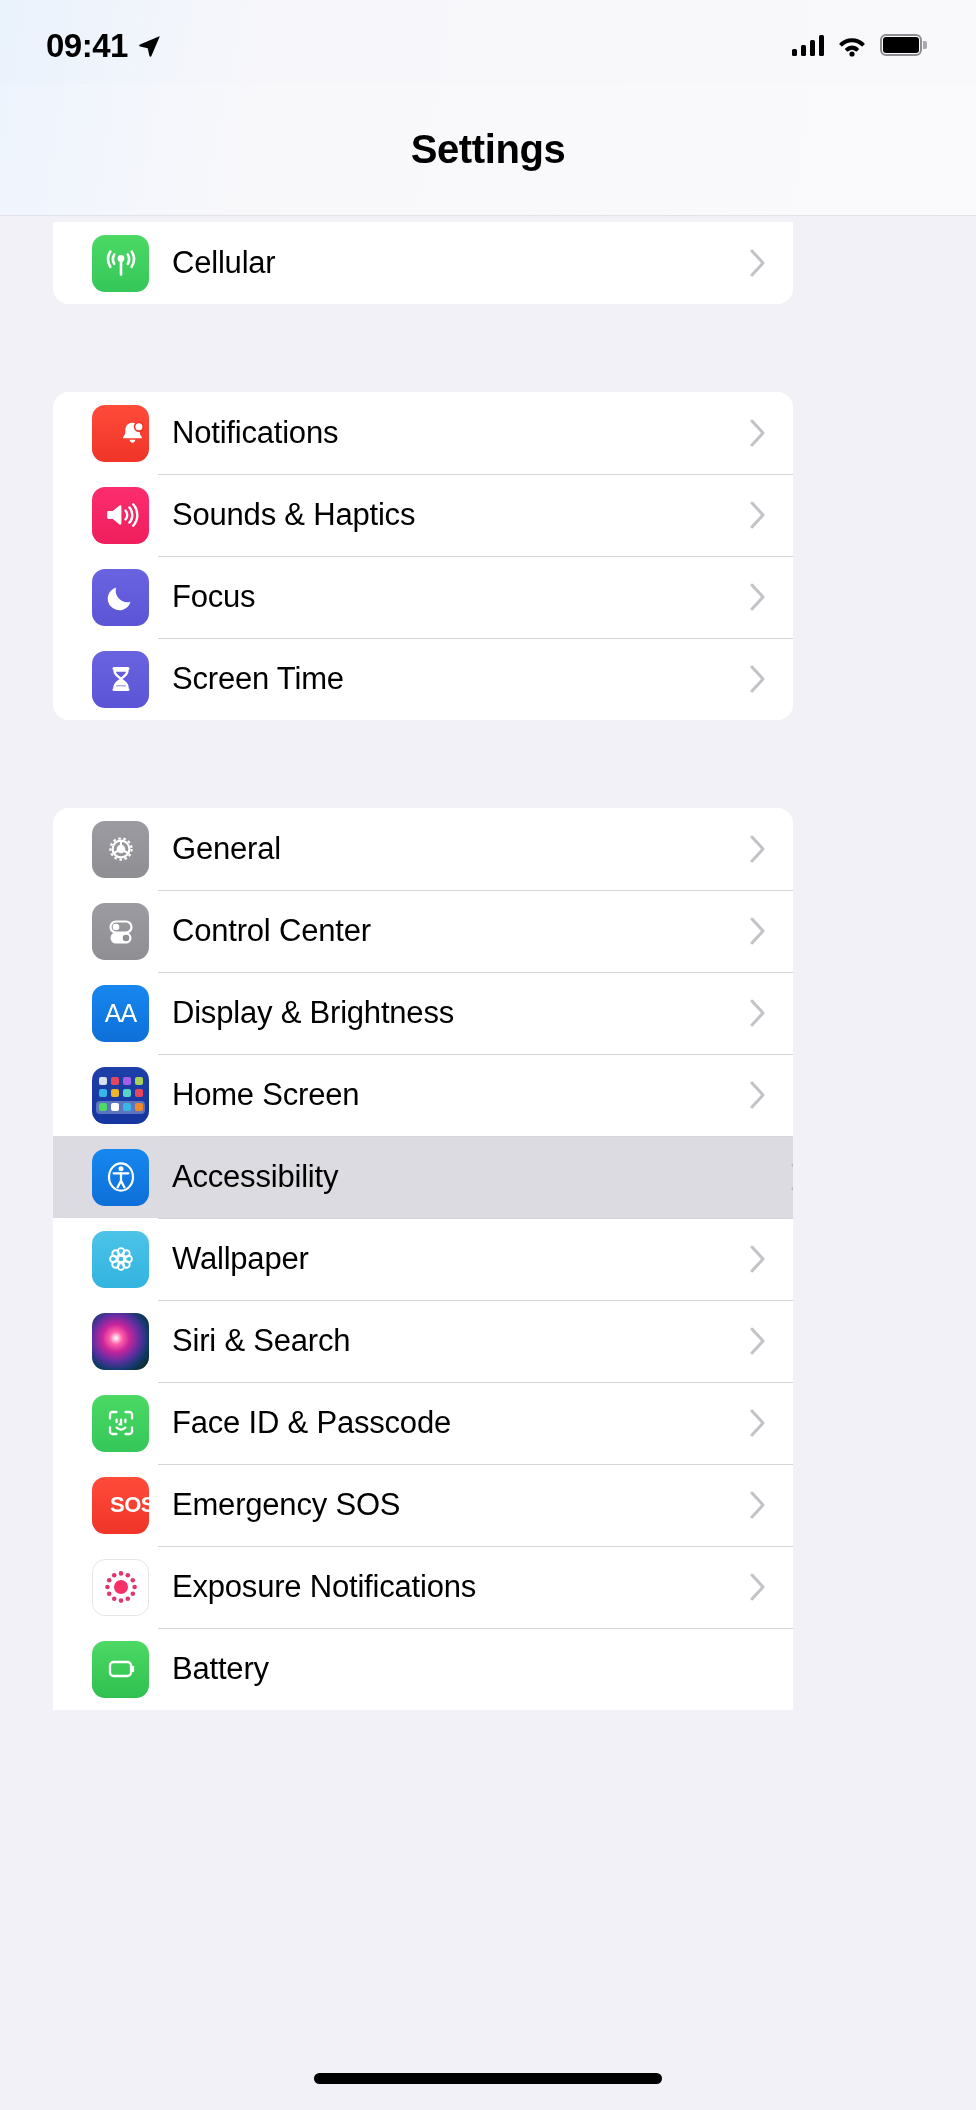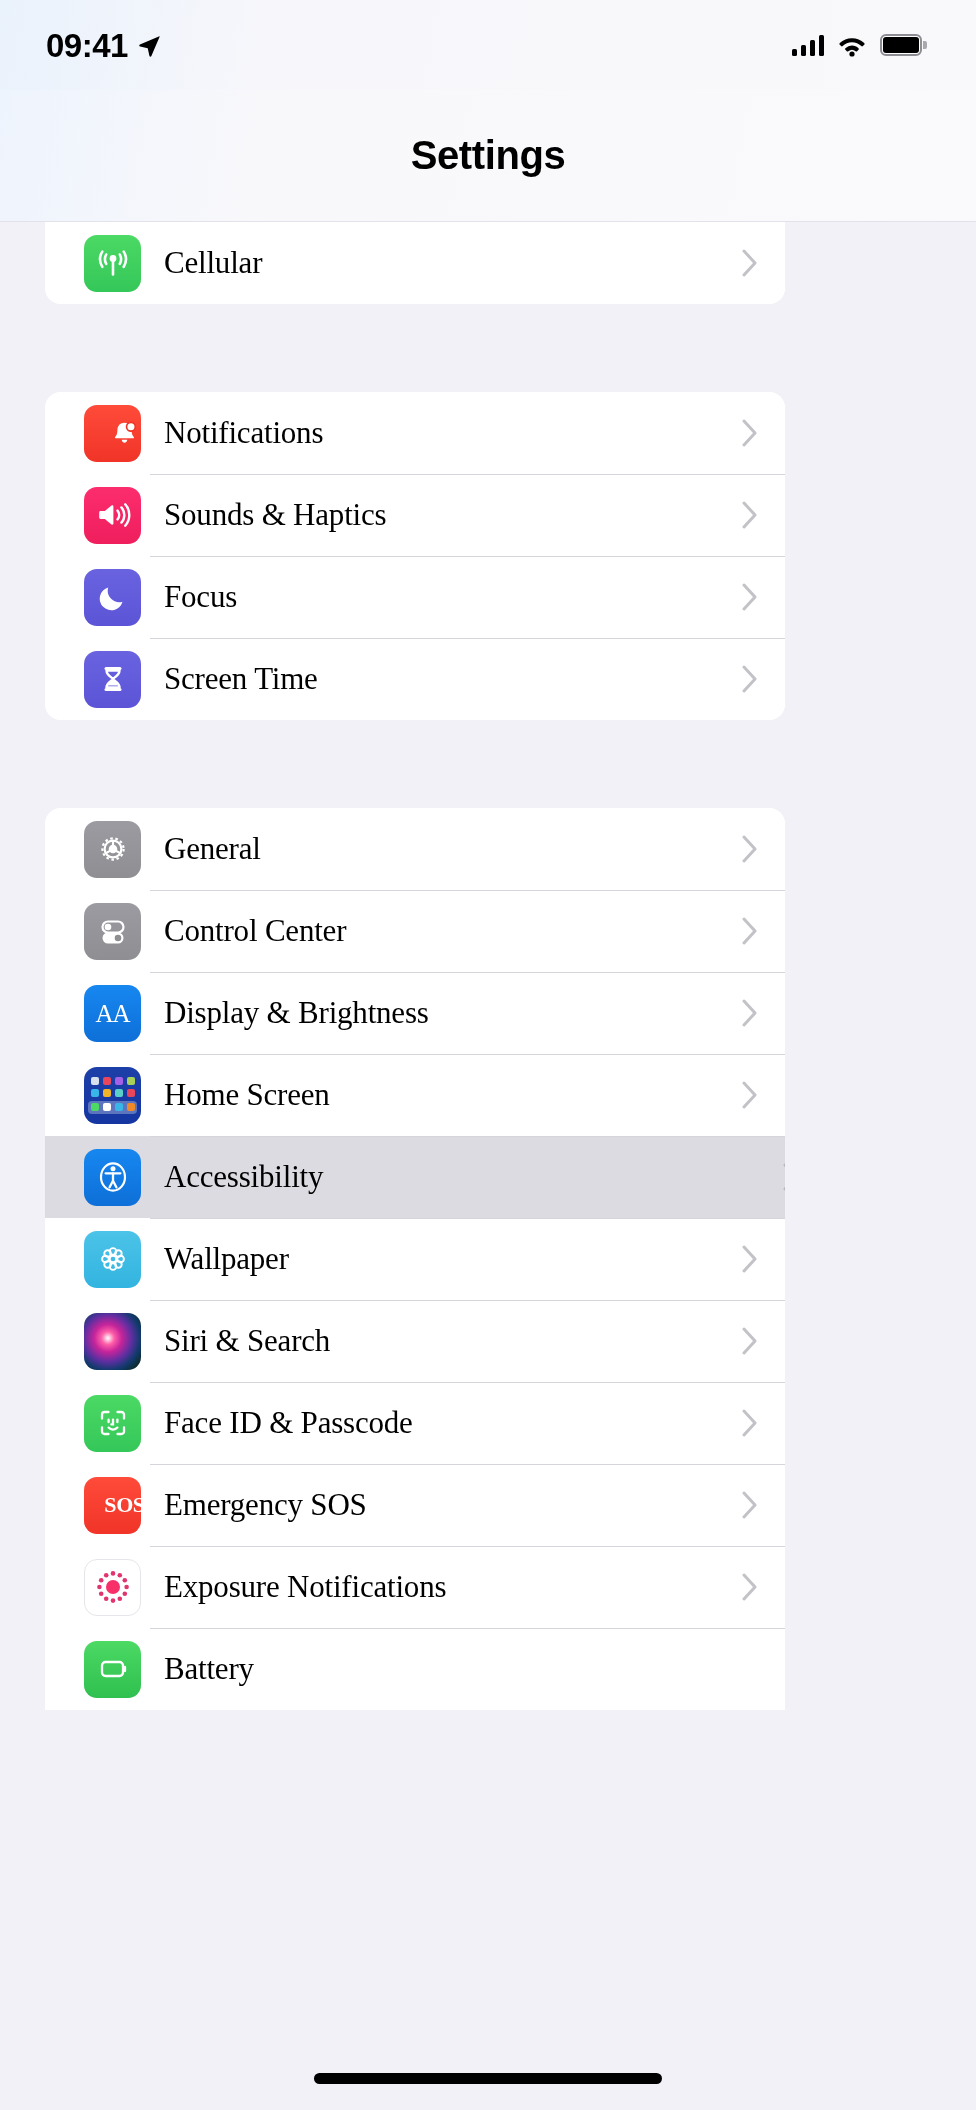--- a/index.html
+++ b/index.html
@@ -42,31 +42,31 @@
     position:absolute; left:3px; top:3px; right:3px; bottom:3px;
     background:#000; border-radius:3px;
   }
   .battery .nub{
     position:absolute; right:-5px; top:7px; width:4px; height:8px;
     background:#a8a8ae; border-radius:0 2px 2px 0;
   }
 
   
   #nav-bar{
-    position:absolute; top:90px; left:0; width:976px; height:132px;
+    position:absolute; top:84px; left:0; width:976px; height:132px;
     background:linear-gradient(100deg,#eef4fd 0%,#f8f8fb 26%,#faf9fb 100%);
     display:flex; align-items:center; justify-content:center;
     border-bottom:1px solid #e3e2ea;
   }
   #nav-title{ font-size:40px; font-weight:700; color:#000; letter-spacing:-0.4px; }
 
   
   #content{
-    position:absolute; top:222px; left:4px; width:822px; height:1888px;
-    background:#f2f1f8; overflow:hidden;font-family:Liberation Serif, serif;
+    position:absolute; top:222px; left:12px; width:822px; height:1888px;
+    background:#f2f1f8; overflow:hidden;
   }
   .card{
     margin:0 41px; background:#fff;
     border-radius:16px; overflow:hidden;
   }
   .card.clip-top{ border-top-left-radius:0; border-top-right-radius:0; }
   .card.clip-bottom{ border-bottom-left-radius:0; border-bottom-right-radius:0; }
   .gap{ height:88px; }
 
   .row{

